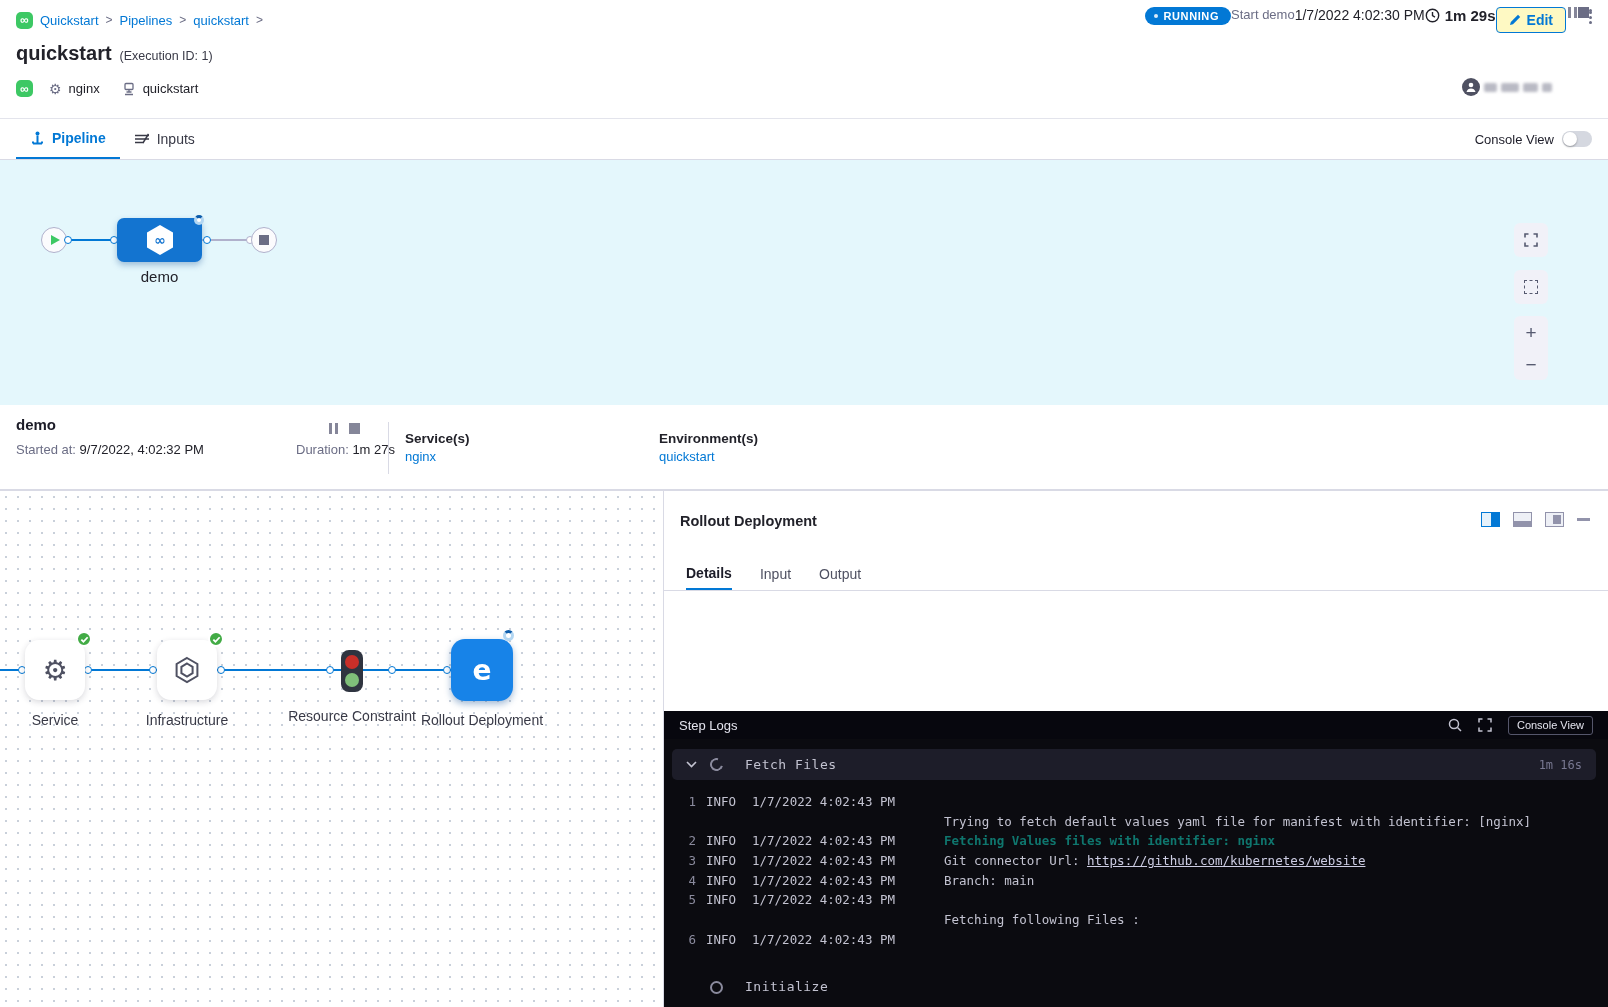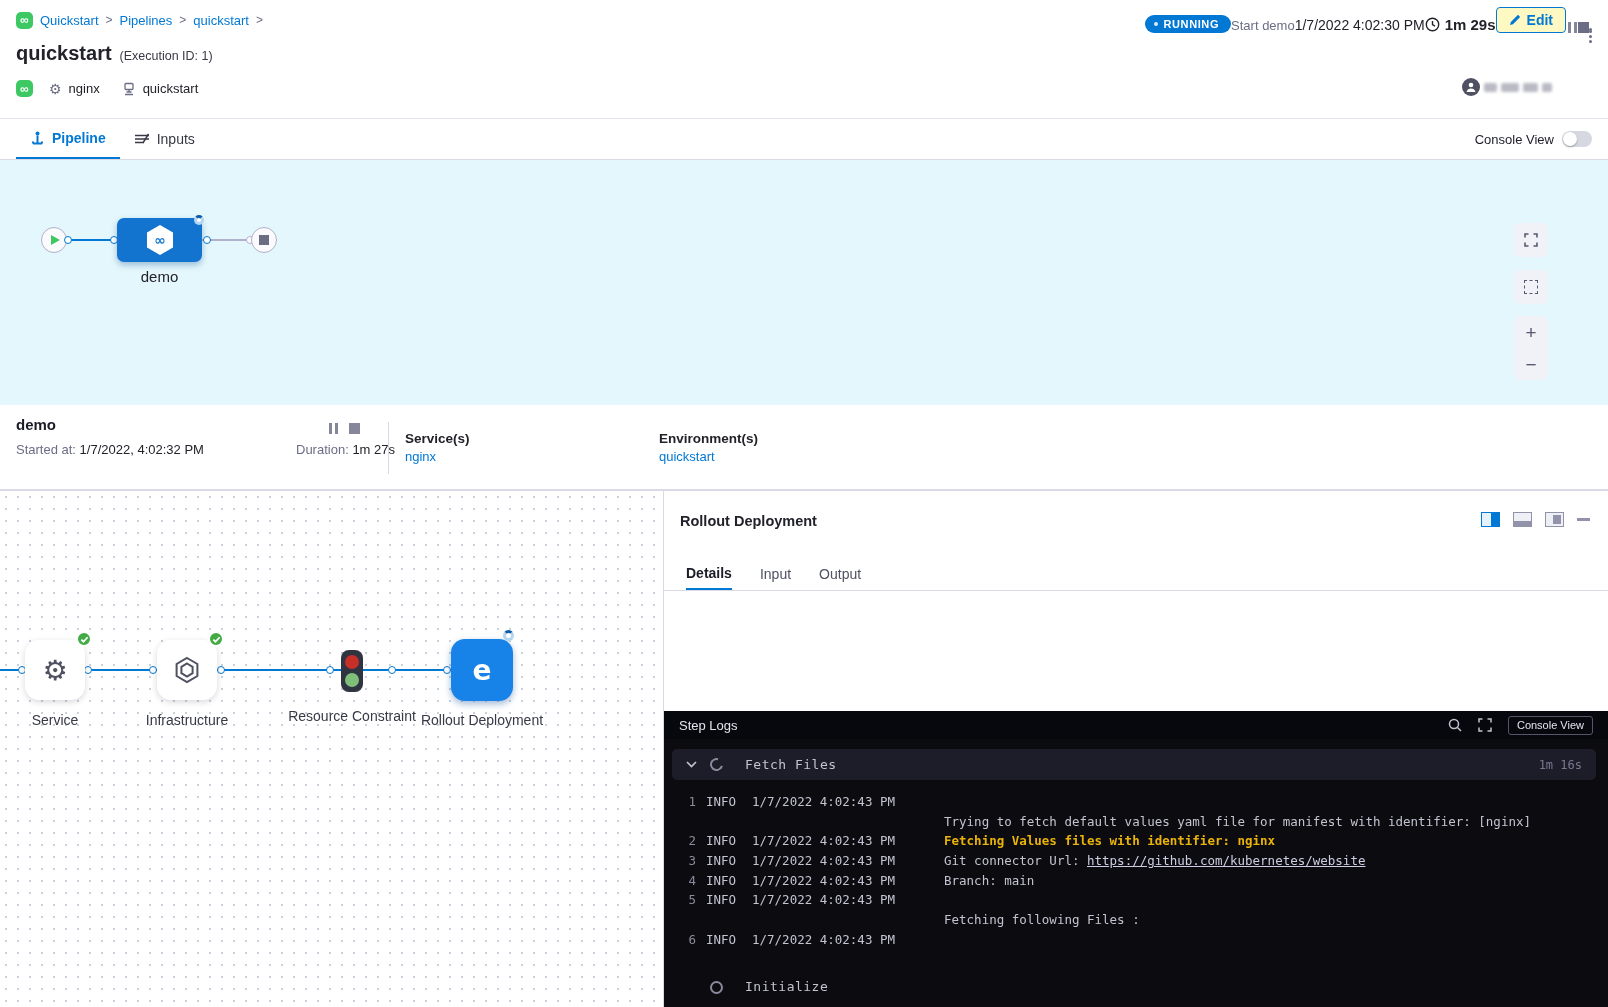--- a/index.html
+++ b/index.html
@@ -5,21 +5,21 @@
   * { margin:0; padding:0; box-sizing:border-box; }
   html,body { width:1608px; height:1007px; overflow:hidden; background:#fff;
     font-family:"Liberation Sans","DejaVu Sans",sans-serif; color:#1c1c28; }
 
   
   .topbar { position:absolute; top:0; left:0; right:0; height:40px; display:flex; align-items:center; padding:0 16px; }
   .crumb { display:flex; align-items:center; gap:7px; font-size:13px; }
   .crumb a { color:#0278d5; text-decoration:none; cursor:pointer; }
   .crumb .sep { color:#6b6d85; font-size:12px; }
   .logo { width:17px; height:17px; border-radius:5px; background:#3dc864; color:#fff; display:flex; align-items:center; justify-content:center; font-size:12px; font-weight:bold; }
-  .top-right { margin-left:auto; display:flex; align-items:flex-end; gap:0; }
+  .top-right { margin-left:auto; display:flex; align-items:flex-start; gap:0; }
   .badge { background:#0278d5; color:#fff; font-size:11px; font-weight:700; letter-spacing:.6px; border-radius:10px; padding:3px 12px 3px 9px; display:flex; align-items:center; gap:6px; }
   .badge .dot { width:4px; height:4px; border-radius:50%; background:rgba(255,255,255,.85); }
   .muted { color:#6b6d85; font-size:13px; }
   .timeval { font-size:14px; color:#22222a; }
   .elapsed { display:flex; align-items:center; gap:5px; font-size:15px; font-weight:600; color:#22222a; }
   .btn-edit { display:flex; align-items:center; gap:6px; border:1px solid #0278d5; color:#0278d5; background:#fef9c3; font-size:14px; font-weight:600; border-radius:4px; padding:4px 12px; cursor:pointer; }
   .icnbtn { background:none; border:none; cursor:pointer; display:flex; align-items:center; }
   .pause-i span { display:inline-block; width:3px; height:11px; background:#858699; margin:0 1.5px; }
   .stop-i { width:11px; height:11px; background:#6b6d85; }
   .kebab span { display:block; width:3px; height:3px; border-radius:50%; background:#6b6d85; margin:2px 0; }
@@ -104,21 +104,21 @@
   .consolebtn { border:1px solid #55566b; color:#e4e4ee; background:transparent; font-size:11px; padding:2.5px 8px; border-radius:3px; cursor:pointer; }
   .console { position:absolute; top:248px; left:0; right:0; bottom:0; background:#0b0b10; font-family:"DejaVu Sans Mono","Liberation Mono",monospace; }
   .logsection { position:absolute; left:8px; right:12px; height:31px; background:#1d1d29; border-radius:5px; display:flex; align-items:center; padding:0 14px; cursor:pointer; }
   .logsection .sname { color:#c3c3d1; font-size:13px; margin-left:22px; letter-spacing:.5px; }
   .logsection .sdur { margin-left:auto; color:#787891; font-size:12px; }
   .ring { width:13px; height:13px; border-radius:50%; border:2px solid #8a8a9d; }
   .ring.loading { border-right-color:transparent; transform:rotate(-30deg); }
   .logrows { position:absolute; top:53px; left:16px; right:12px; }
   .logrow { display:grid; grid-template-columns:16px 36px 182px 1fr; column-gap:10px; height:19.7px; line-height:19.7px; font-size:12.5px; color:#c3c3d1; white-space:nowrap; }
   .logrow .n { text-align:right; color:#8a8a9d; }
-  .logrow .m.b { color:#eab308; font-weight:700; }
+  .logrow .m.b { color:#0f766e; font-weight:700; }
   .logrow .m a { color:#cdcde3; text-decoration:underline; }
   .initsection { position:absolute; left:8px; right:12px; top:212px; height:31px; display:flex; align-items:flex-end; padding:0 14px; cursor:pointer;margin-top:12px; }
   .initsection .sname { color:#c3c3d1; font-size:13px; margin-left:22px; letter-spacing:.5px; }
 
   svg { display:block; }
 </style>
 </head>
 <body>
 
 <div class="topbar">
@@ -255,21 +255,21 @@
   <div class="zoompanel">
     <button>+</button>
     <button>−</button>
   </div>
 </div>
 
 <div class="stagebar">
   <div class="sb-name">demo</div>
   <div class="sb-line" style="left:16px;">
     <span class="lbl">Started at:</span>
-    <span class="val">1/7/2022, 4:02:32 PM</span>
+    <span class="val">9/7/2022, 4:02:32 PM</span>
   </div>
   <div class="sb-icons">
     <button class="icnbtn pause-i">
         <span></span>
         <span></span>
       </button>
     <button class="icnbtn">
         <span class="stop-i" style="background:#858699;"></span>
       </button>
   </div>

